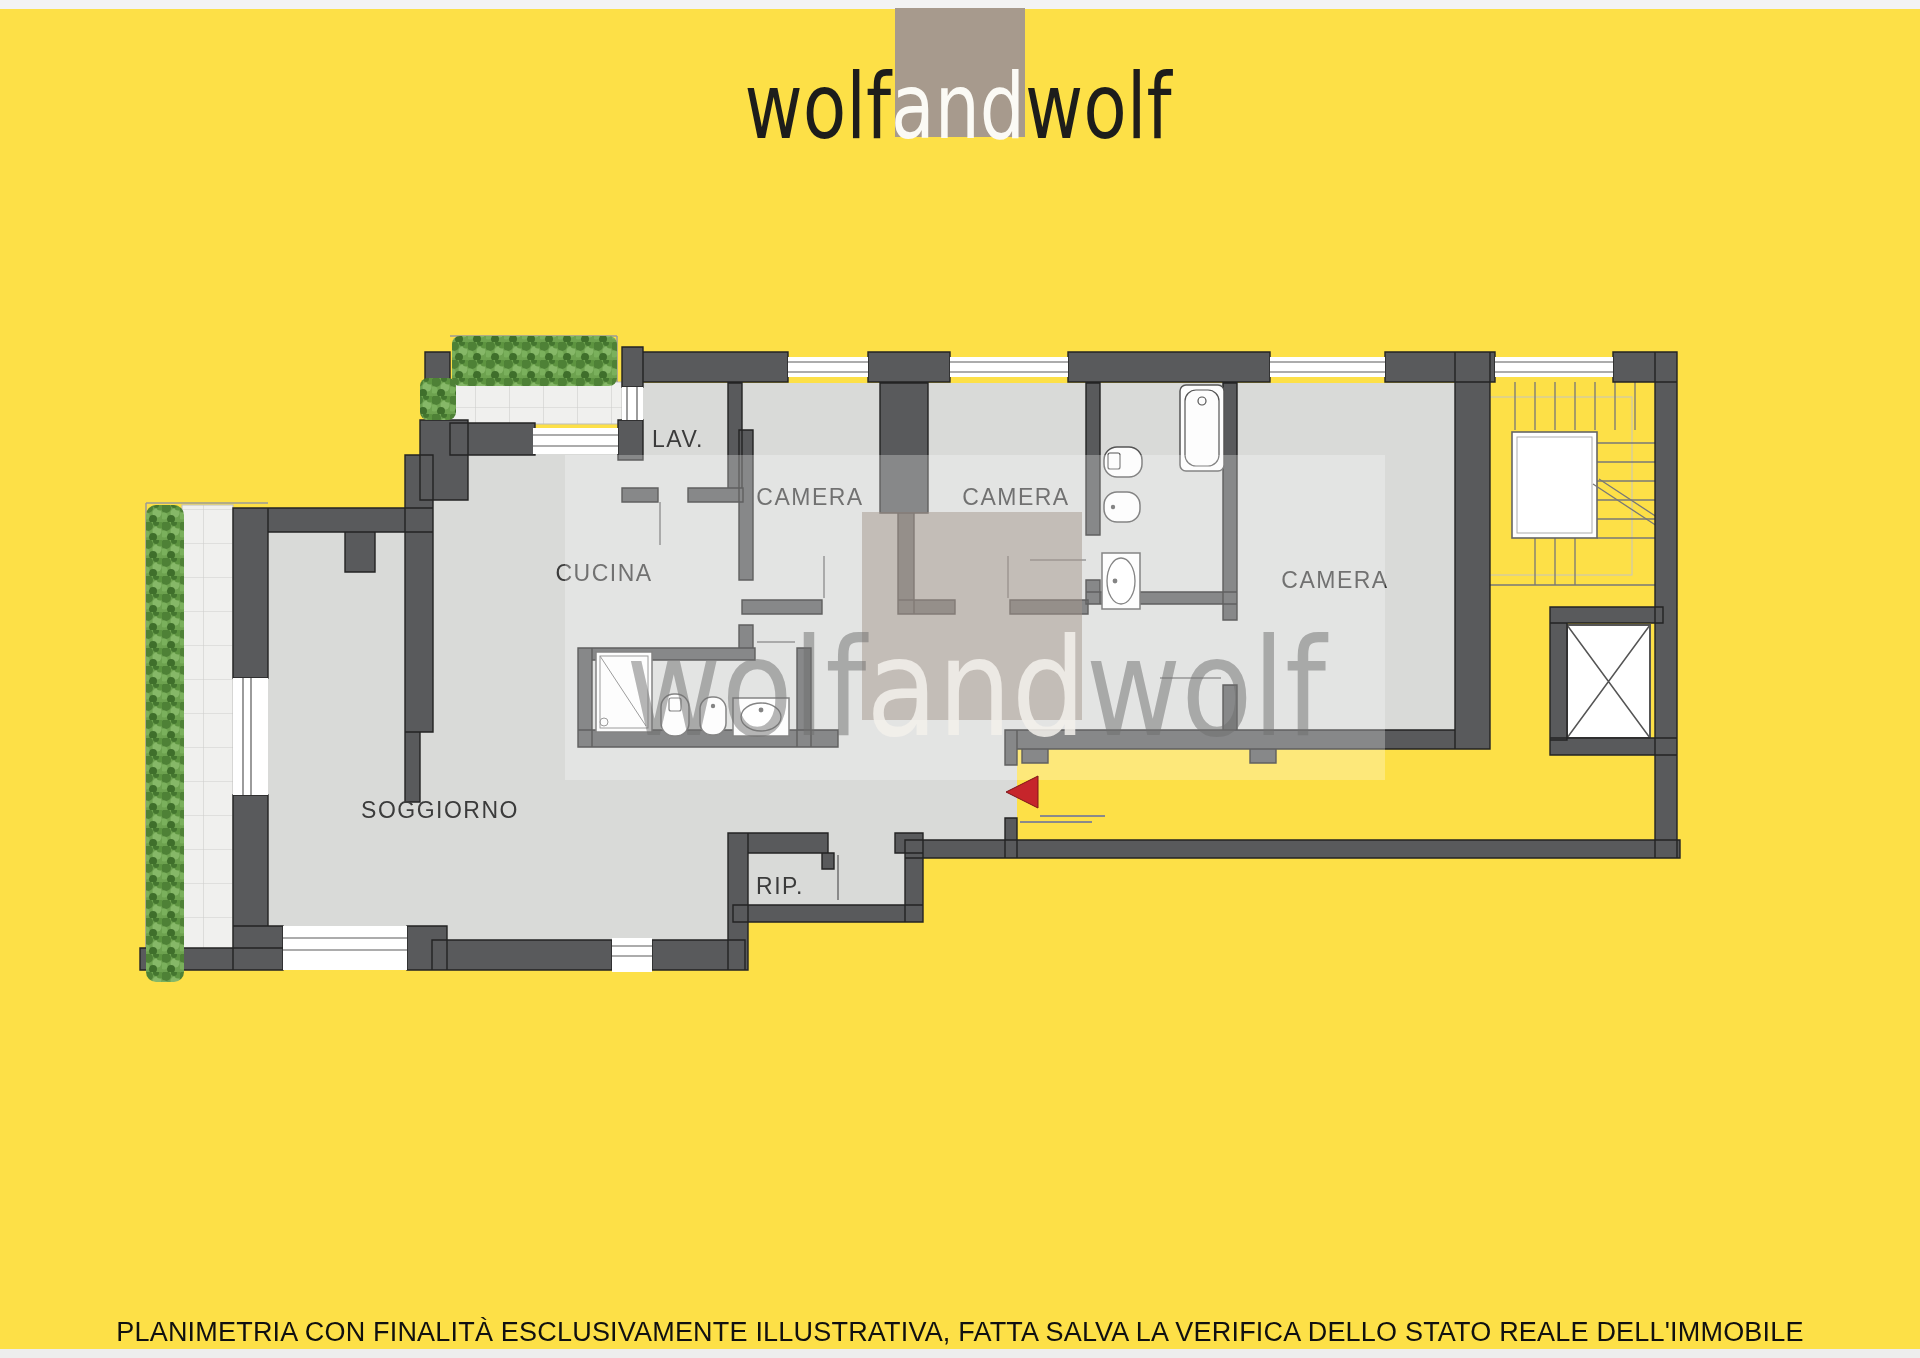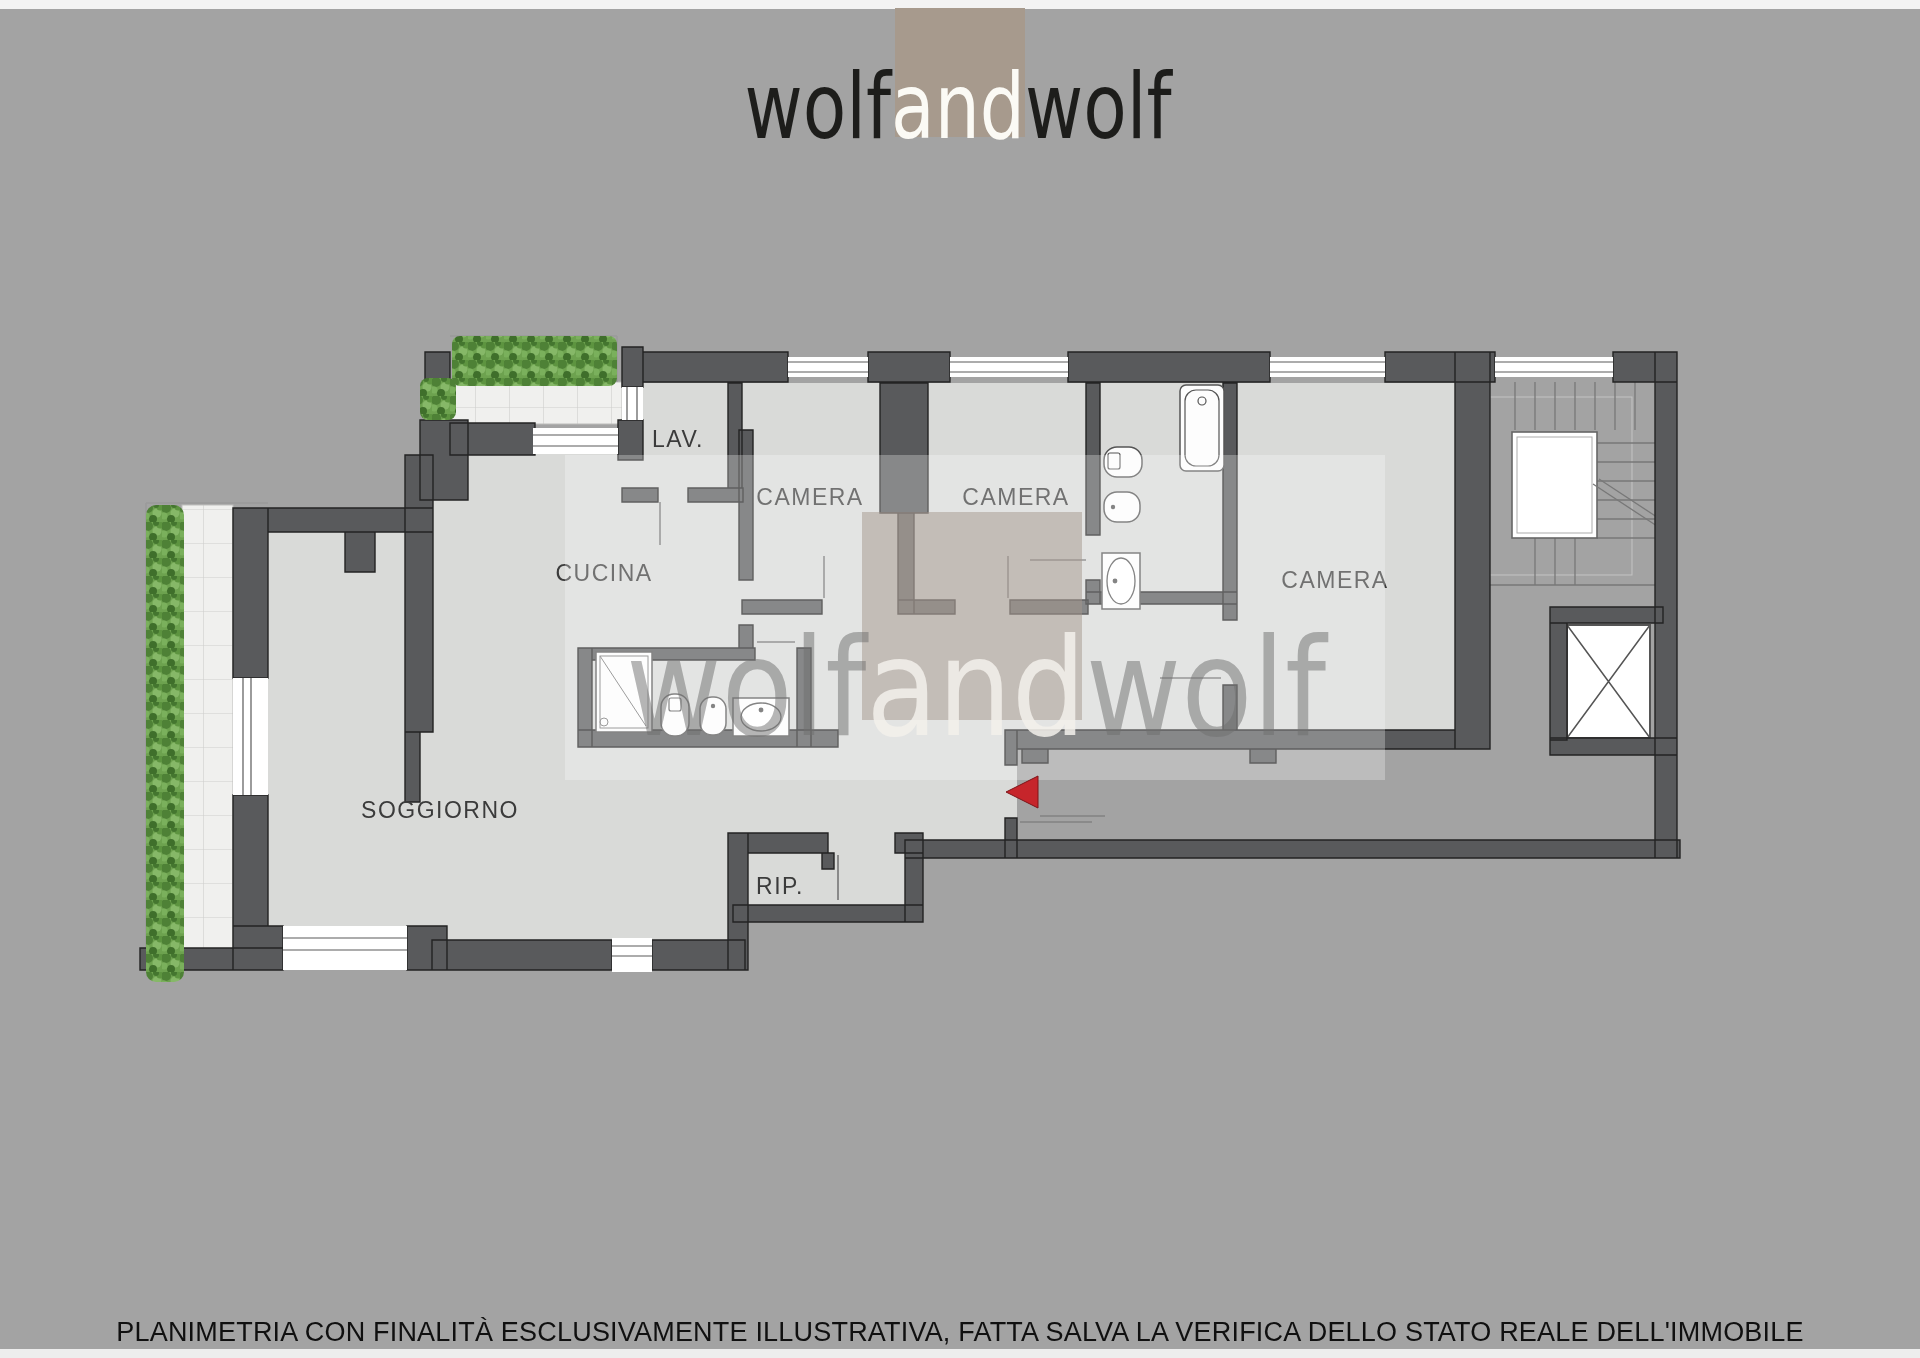--- a/index.html
+++ b/index.html
@@ -1,16 +1,16 @@
 <!DOCTYPE html>
 <html><head>
 <meta charset="utf-8">
 <style>
   html,body{margin:0;padding:0;background:#ffffff;}
-  .page{position:relative;width:1920px;height:1358px;background:#a3a3a3;overflow:hidden;
+  .page{position:relative;width:1920px;height:1358px;background:#fde047;overflow:hidden;
         font-family:"Liberation Sans",sans-serif;}
   svg{display:block;}
   .room-label{font-family:"Liberation Sans",sans-serif;font-size:23px;letter-spacing:1.5px;fill:#3b3b3b;}
   .logo-text{font-family:"DejaVu Sans",sans-serif;font-size:90px;}
   .wm-text{font-family:"DejaVu Sans",sans-serif;font-size:135px;}
   .disclaimer{font-family:"Liberation Sans",sans-serif;font-size:27px;fill:#101010;letter-spacing:.2px;}
   .thinline{stroke:#8a8a8a;stroke-width:2;fill:none;}
   .stairline{stroke:#787878;stroke-width:1.3;fill:none;}
   .winline{stroke:#5a5a5a;stroke-width:1.2;fill:none;}
   .fixture{fill:#fdfdfd;stroke:#555;stroke-width:1.5;}

